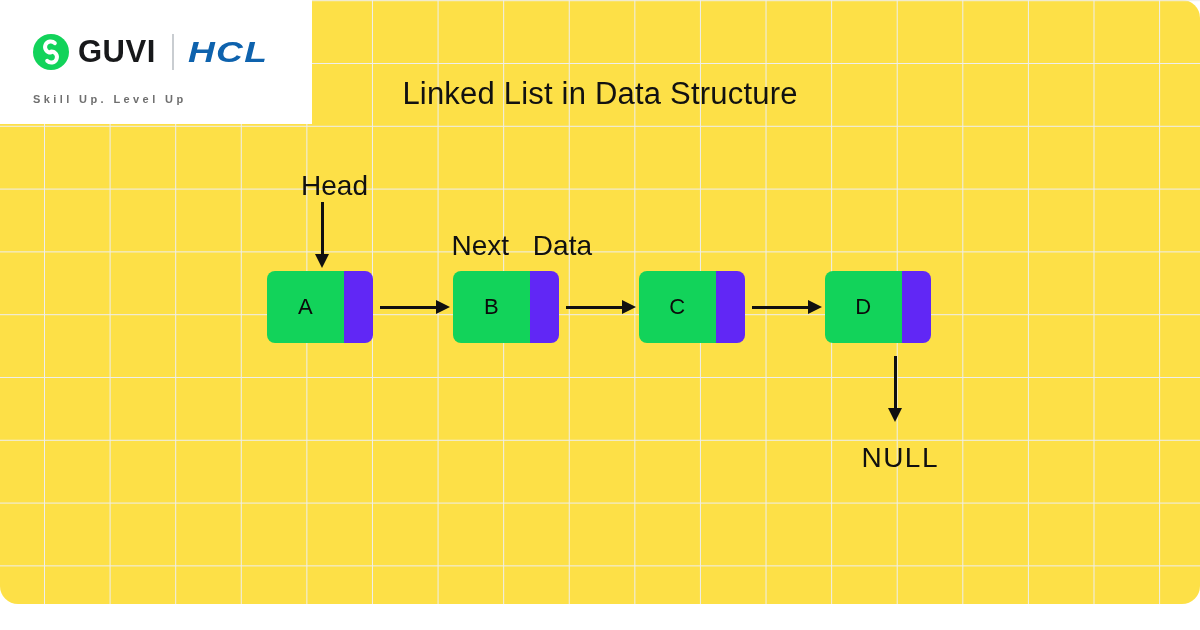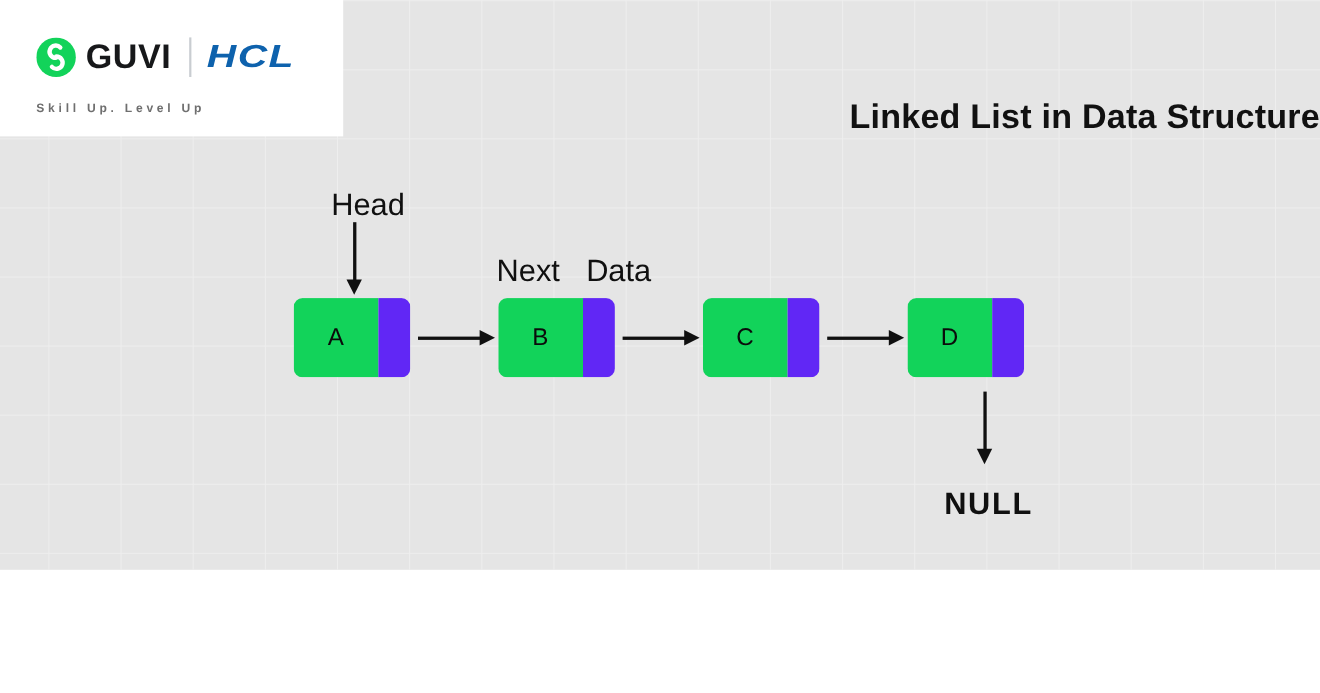--- a/index.html
+++ b/index.html
@@ -2,22 +2,23 @@
 <html><head>
 <meta charset="utf-8">
 <style>
   * { margin: 0; padding: 0; box-sizing: border-box; }
   html, body { width: 1200px; height: 630px; background: #ffffff; overflow: hidden; }
   body { font-family: "Liberation Sans", "DejaVu Sans", sans-serif; }
 
   .canvas {
     position: relative;
     width: 1200px;
-    height: 518px;
-    background: #e5e5e5;
+    height: 604px;
+    background: #fde047;
+    border-radius: 18px;
   }
 
   
   .grid-bg {
     position: absolute;
     inset: 0;
     background-image:
       linear-gradient(to right, #eeeeee 1px, transparent 1px),
       linear-gradient(to bottom, #eeeeee 1px, transparent 1px);
     background-size: 65.6px 62.8px;
@@ -65,40 +66,39 @@
     font-weight: 600;
     letter-spacing: 3.4px;
     color: #6f6f6f;
   }
 
   
   .page-title {
     position: absolute;
     left: 0; right: 0;
     top: 76px;
-    text-align: right;
+    text-align: center;
     font-size: 31px;
-    font-weight: 700;
+    font-weight: 400;
     color: #111111;
     letter-spacing: 0.2px;
-    margin-top: 12px;
   }
 
   
   .dlabel {
     position: absolute;
     width: 90px;
     text-align: right;
     font-size: 28px;
     color: #101010;
   }
   .head-label { left: 278px; top: 170px; }
   .data-label { left: 419px; top: 230px; }
   .next-label { left: 502px; top: 230px; }
-  .null-label { left: 849px; top: 442px; letter-spacing: 1.5px; font-weight: bold; }
+  .null-label { left: 849px; top: 442px; letter-spacing: 1.5px; }
 
   
   .node {
     position: absolute;
     top: 271px;
     width: 106px;
     height: 72px;
     border-radius: 8px;
     overflow: hidden;
     display: flex;

